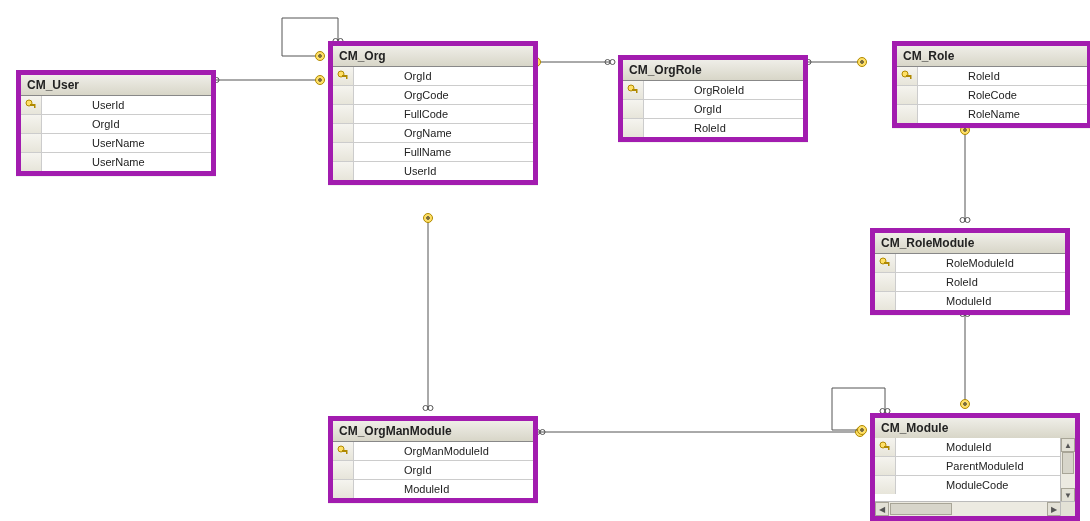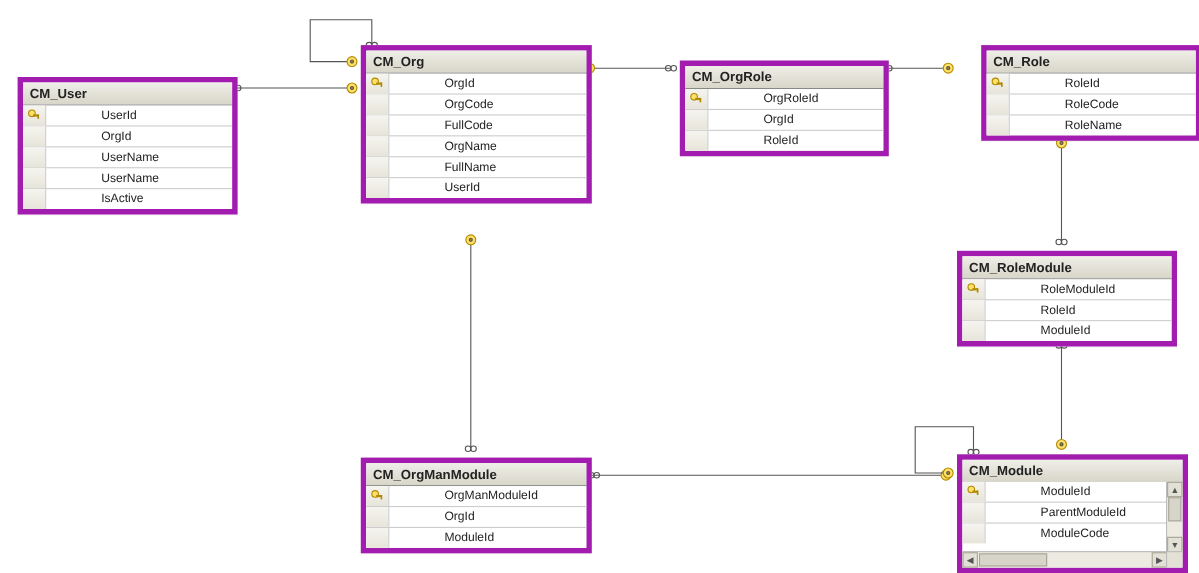--- a/index.html
+++ b/index.html
@@ -171,24 +171,20 @@
         <div class="cell-name">OrgId</div>
       </div>
     <div class="row">
         <div class="cell-icon"></div>
         <div class="cell-name">UserName</div>
       </div>
     <div class="row">
         <div class="cell-icon"></div>
         <div class="cell-name">UserName</div>
       </div>
-    <div class="row">
-        <div class="cell-icon"></div>
-        <div class="cell-name">IsActive</div>
-      </div>
   </div>
 </div>
 
 <div id="tbl-org" class="table">
   <div class="table-header">CM_Org</div>
   <div class="table-body">
     <div class="row">
         <div class="cell-icon pk">
           <svg width="12" height="12" viewBox="0 0 12 12">
             <circle cx="4" cy="4" r="3" fill="#ffe066" stroke="#b08900"></circle>

